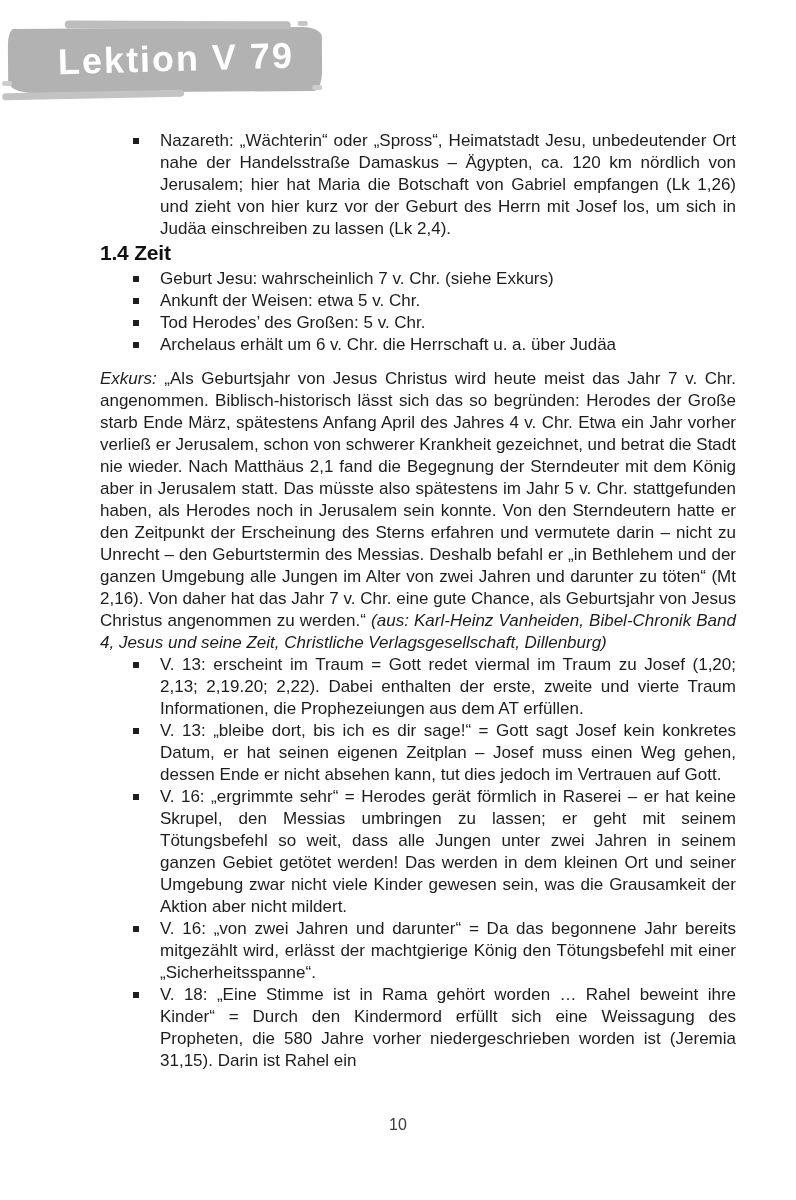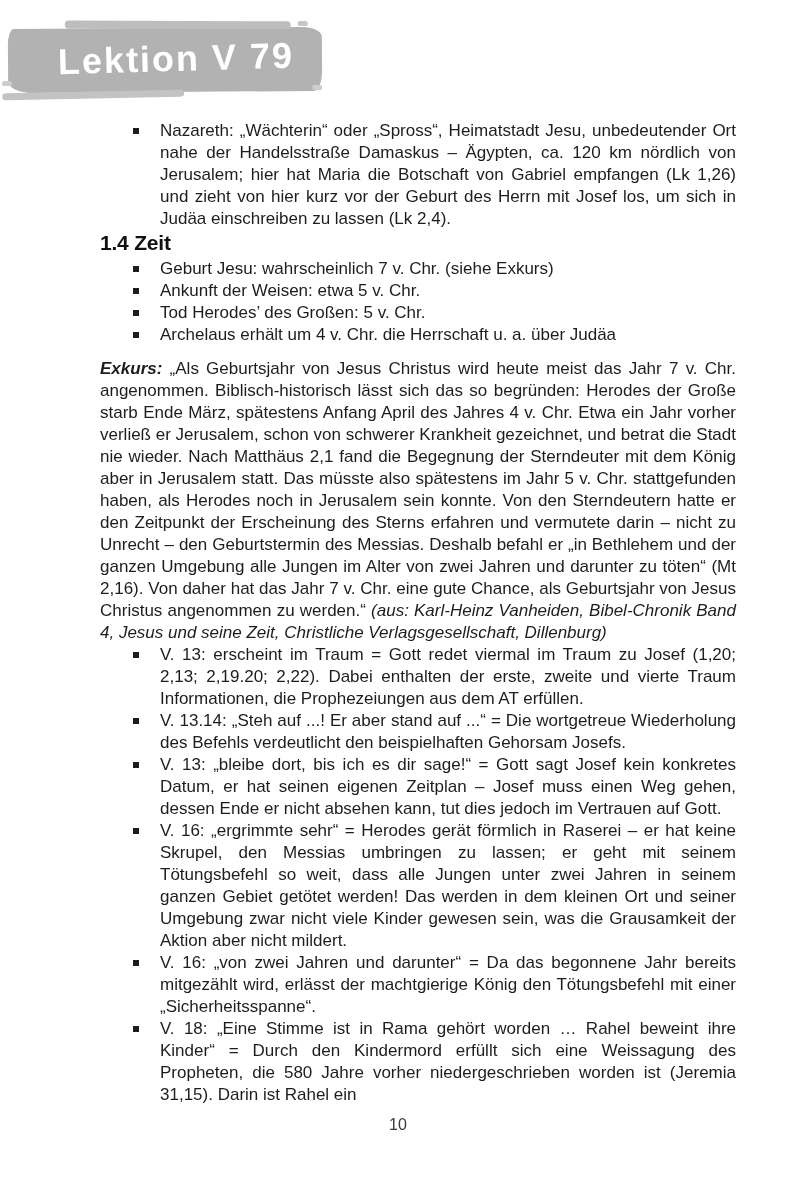--- a/index.html
+++ b/index.html
@@ -71,21 +71,21 @@
     letter-spacing: 2px;
     color: #ffffff;
     transform: rotate(-1.2deg);
     white-space: nowrap;
   }
 
   
   .content {
     position: absolute;
     left: 100px;
-    top: 120px;
+    top: 130px;
     width: 636px;
     font-size: 17px;
     line-height: 22px;
   }
 
   .section-heading {
     margin: 0 0 2px 0;
     font-size: 21px;
     line-height: 26px;
     font-weight: 700;
@@ -113,21 +113,21 @@
     flex: 1 1 auto;
     margin-left: 21px;
     text-align: justify;
   }
 
   .exkurs {
     margin: 12px 0 0 0;
     text-align: justify;
   }
   .exkurs-label {
-    font-weight: 700;
+    font-weight: 400;
     font-style: italic;
     margin-top: 47px;
   }
   .exkurs-citation {
     font-style: italic;
   }
 
   .page-number {
     position: absolute;
     left: 0;
@@ -167,38 +167,34 @@
       <li class="bullet-item">
         <span class="bullet-marker"></span>
         <span class="bullet-text">Ankunft der Weisen: etwa 5 v. Chr.</span>
       </li>
       <li class="bullet-item">
         <span class="bullet-marker"></span>
         <span class="bullet-text">Tod Herodes’ des Großen: 5 v. Chr.</span>
       </li>
       <li class="bullet-item">
         <span class="bullet-marker"></span>
-        <span class="bullet-text">Archelaus erhält um 4 v. Chr. die Herrschaft u. a. über Judäa</span>
+        <span class="bullet-text">Archelaus erhält um 6 v. Chr. die Herrschaft u. a. über Judäa</span>
       </li>
     </ul>
 
     <p class="exkurs"><span class="exkurs-label">Exkurs:</span> <span>„Als Geburtsjahr von Jesus Christus wird heute meist das Jahr 7 v. Chr. angenommen. Biblisch-historisch lässt sich das so begründen: Herodes der Große starb Ende März, spätestens Anfang April des Jahres 4 v. Chr. Etwa ein Jahr vorher verließ er Jerusalem, schon von schwerer Krankheit gezeichnet, und betrat die Stadt nie wieder. Nach Matthäus 2,1 fand die Begegnung der Sterndeuter mit dem König aber in Jerusalem statt. Das müsste also spätestens im Jahr 5 v. Chr. stattgefunden haben, als Herodes noch in Jerusalem sein konnte. Von den Sterndeutern hatte er den Zeitpunkt der Erscheinung des Sterns erfahren und vermutete darin – nicht zu Unrecht – den Geburtstermin des Messias. Deshalb befahl er „in Bethlehem und der ganzen Umgebung alle Jungen im Alter von zwei Jahren und darunter zu töten“ (Mt 2,16). Von daher hat das Jahr 7 v. Chr. eine gute Chance, als Geburtsjahr von Jesus Christus angenommen zu werden.“</span> <span class="exkurs-citation">(aus: Karl-Heinz Vanheiden, Bibel-Chronik Band 4, Jesus und seine Zeit, Christliche Verlagsgesellschaft, Dillenburg)</span></p>
 
 
     <ul class="bullet-list">
       <li class="bullet-item">
         <span class="bullet-marker"></span>
         <span class="bullet-text">V. 13: erscheint im Traum = Gott redet viermal im Traum zu Josef (1,20; 2,13; 2,19.20; 2,22). Dabei enthalten der erste, zweite und vierte Traum Informationen, die Prophezeiungen aus dem AT erfüllen.</span>
       </li>
       <li class="bullet-item">
         <span class="bullet-marker"></span>
-        <span class="bullet-text">V. 13.14: „Steh auf ...! Er aber stand auf ...“ = Die wortgetreue Wiederholung des Befehls verdeutlicht den beispielhaften Gehorsam Josefs.</span>
-      </li>
-      <li class="bullet-item">
-        <span class="bullet-marker"></span>
         <span class="bullet-text">V. 13: „bleibe dort, bis ich es dir sage!“ = Gott sagt Josef kein konkretes Datum, er hat seinen eigenen Zeitplan – Josef muss einen Weg gehen, dessen Ende er nicht absehen kann, tut dies jedoch im Vertrauen auf Gott.</span>
       </li>
       <li class="bullet-item">
         <span class="bullet-marker"></span>
         <span class="bullet-text">V. 16: „ergrimmte sehr“ = Herodes gerät förmlich in Raserei – er hat keine Skrupel, den Messias umbringen zu lassen; er geht mit seinem Tötungsbefehl so weit, dass alle Jungen unter zwei Jahren in seinem ganzen Gebiet getötet werden! Das werden in dem kleinen Ort und seiner Umgebung zwar nicht viele Kinder gewesen sein, was die Grausamkeit der Aktion aber nicht mildert.</span>
       </li>
       <li class="bullet-item">
         <span class="bullet-marker"></span>
         <span class="bullet-text">V. 16: „von zwei Jahren und darunter“ = Da das begonnene Jahr bereits mitgezählt wird, erlässt der machtgierige König den Tötungsbefehl mit einer „Sicherheitsspanne“.</span>
       </li>

